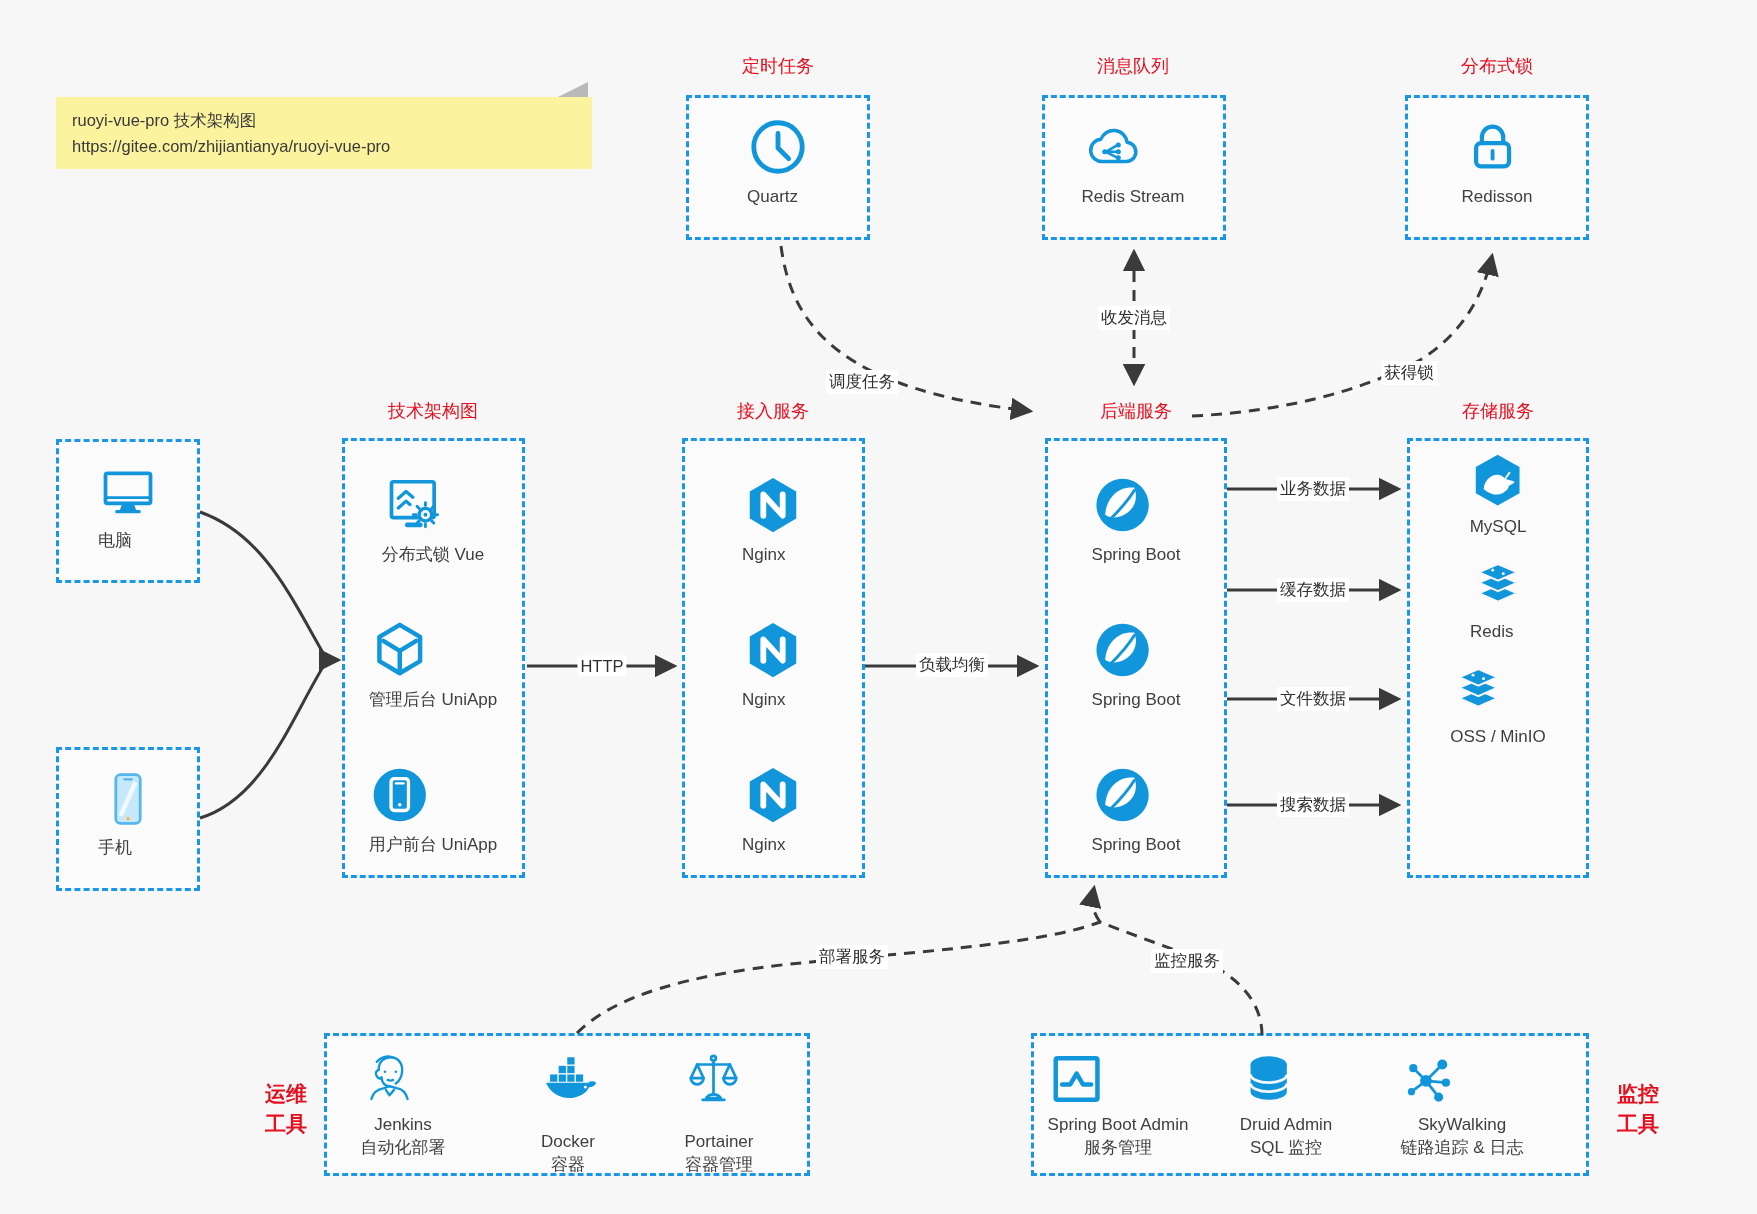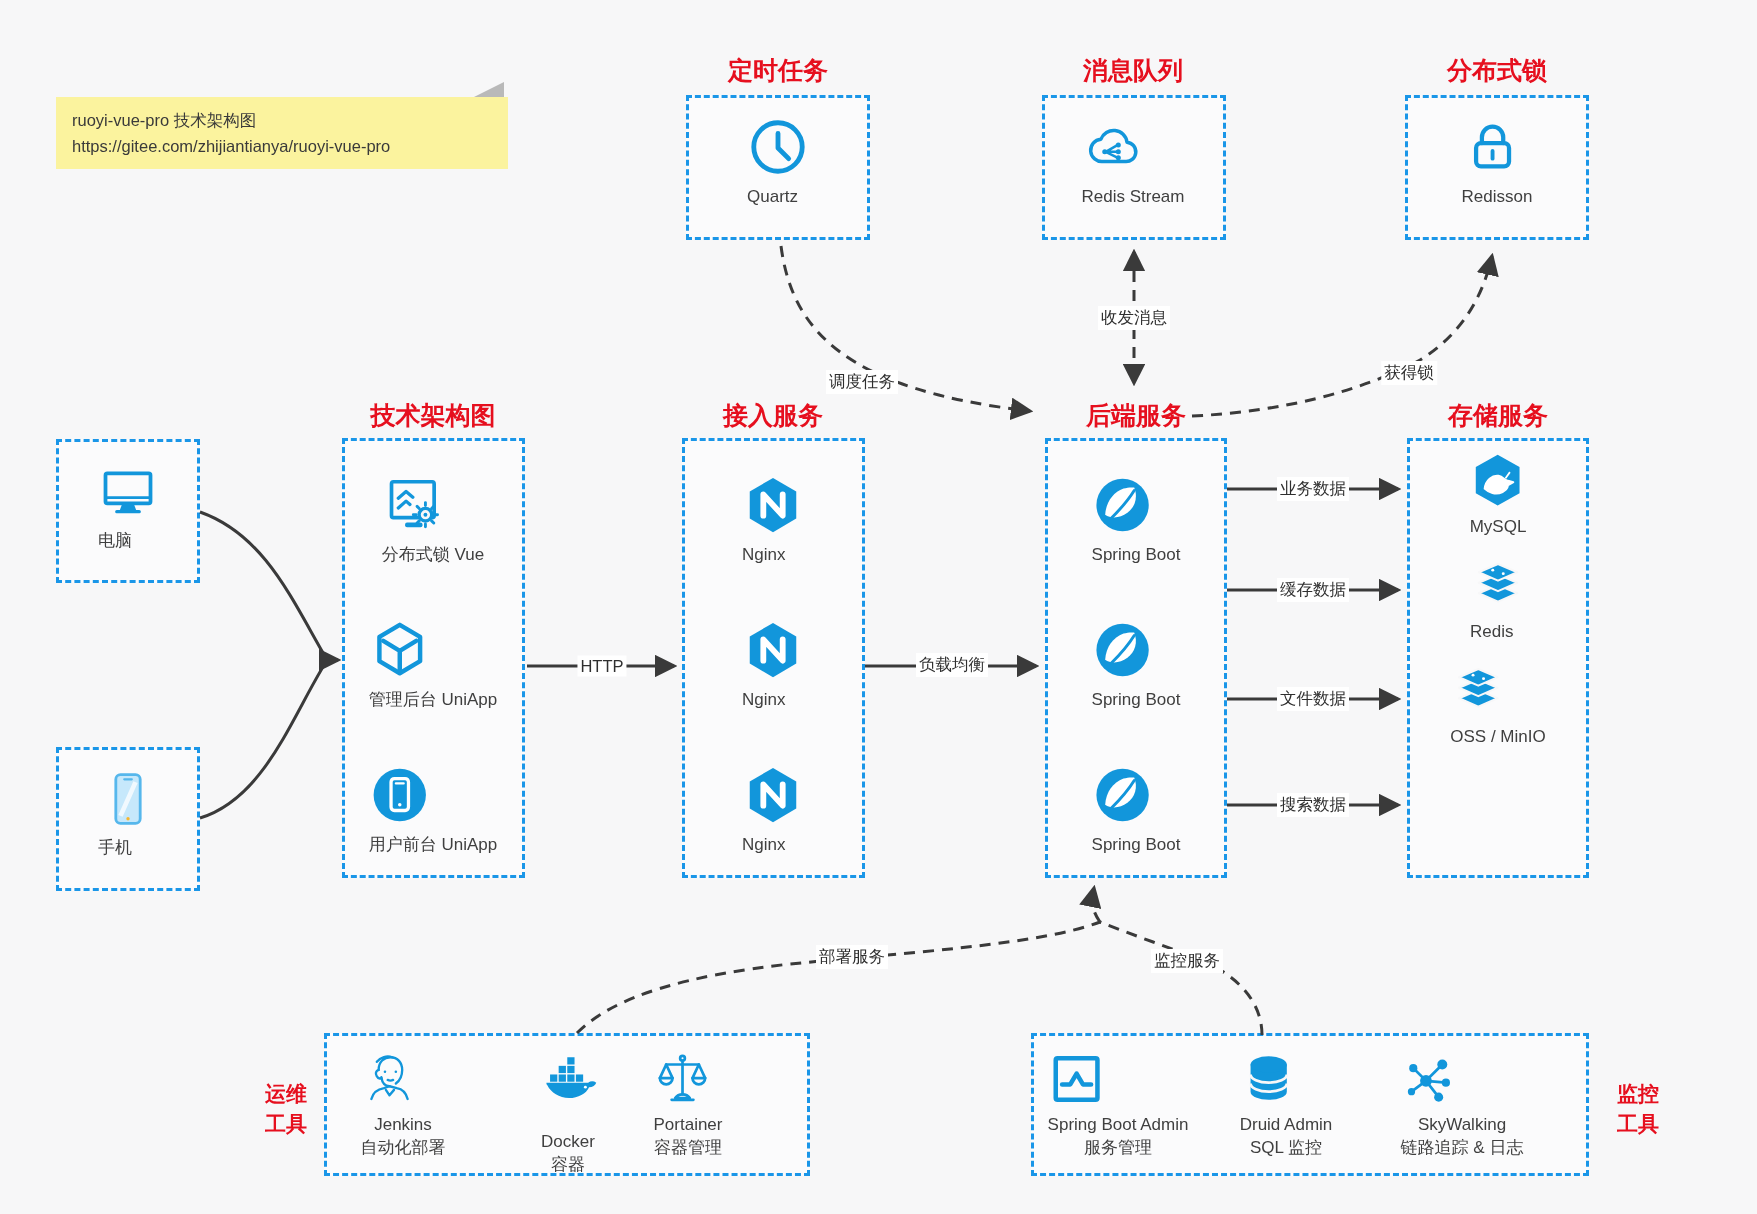--- a/index.html
+++ b/index.html
@@ -4,37 +4,37 @@
 <style>
   :root{
     --bg:#f7f7f8; --border:#1a96e8; --blue:#1296db; --red:#e60f1e;
     --ink:#3f3f3f; --wire:#3a3a3a; --note:#fbf39e;
   }
   html,body{margin:0;padding:0;background:var(--bg);}
   #canvas{position:relative;width:1757px;height:1214px;background:var(--bg);
     font-family:"Liberation Sans","DejaVu Sans",sans-serif;overflow:hidden;}
   .box{position:absolute;border:3px dashed var(--border);background:rgba(255,255,255,.5);
     box-sizing:border-box;z-index:1;}
-  .gtitle{position:absolute;transform:translateX(-50%);color:var(--red);font-weight:bold;
-    font-size:25px;white-space:nowrap;z-index:2;}
+  .gtitle{position:absolute;transform:translateX(-50%);color:var(--red);font-weight:normal;
+    font-size:18px;white-space:nowrap;z-index:2;}
   .side-title{position:absolute;transform:translateX(-50%);color:var(--red);font-weight:bold;
     font-size:21px;line-height:30px;text-align:center;z-index:2;white-space:nowrap;}
   .item{position:absolute;transform:translateX(-50%);display:flex;flex-direction:column;
     align-items:flex-start;gap:7px;z-index:2;}
   .ilabel{font-size:17px;color:var(--ink);white-space:nowrap;text-align:center;line-height:23px;}
   .wlabel{position:absolute;transform:translate(-50%,-50%);font-size:16.5px;color:#2f2f2f;
     background:#ffffff;padding:1px 3px;white-space:nowrap;z-index:3;text-align:right;}
   #wires{position:absolute;left:0;top:0;z-index:2;pointer-events:none;}
   .w{stroke:var(--wire);stroke-width:3;fill:none;}
   .wd{stroke:var(--wire);stroke-width:3;fill:none;stroke-dasharray:11 8;}
   #arw path{fill:var(--wire);}
   .ic .fl{fill:var(--blue);}
   .ic .st{fill:none;stroke:var(--blue);stroke-linecap:round;stroke-linejoin:round;}
   .ic .wt{fill:none;stroke:#ffffff;stroke-linecap:round;stroke-linejoin:round;}
-  .note{position:absolute;left:56px;top:97px;width:452px;height:72px;background:var(--note);
+  .note{position:absolute;left:56px;top:97px;width:536px;height:72px;background:var(--note);
     padding:10px 16px;box-sizing:border-box;font-size:16.5px;color:#3a3a3a;line-height:26px;
     z-index:2;white-space:nowrap;}
   .note .fold{position:absolute;top:-15px;right:4px;width:0;height:0;
     border-left:30px solid transparent;border-bottom:15px solid #b9b9b9;}
 </style>
 </head>
 <body>
 
 <div id="canvas">
 
@@ -280,21 +280,21 @@
         <rect x="29" y="17.5" width="8" height="8"></rect>
         <rect x="29" y="8" width="8" height="8"></rect>
       </g>
       <circle cx="49" cy="41" r="1.6" fill="#ffffff"></circle>
     </svg>
     <div class="ilabel">
       <div>Docker</div>
       <div>容器</div>
     </div>
   </div>
-  <div class="item" style="left:688px;top:1050px;gap:5px">
+  <div class="item" style="left:719px;top:1050px;gap:22px">
     <svg class="ic" width="58" height="58" viewBox="0 0 64 64">
       <g class="st" stroke-width="3">
         <path d="M32 12 V49"></path>
         <circle cx="32" cy="9" r="2.6"></circle>
         <path d="M14 16 H50"></path>
         <path d="M14 16 L7 31 H21 Z"></path>
         <path d="M7 31 a7 7 0 0 0 14 0"></path>
         <path d="M50 16 L43 31 H57 Z"></path>
         <path d="M43 31 a7 7 0 0 0 14 0"></path>
         <path d="M24 53 c2 -3 5 -4 8 -4 s6 1 8 4 z"></path>

